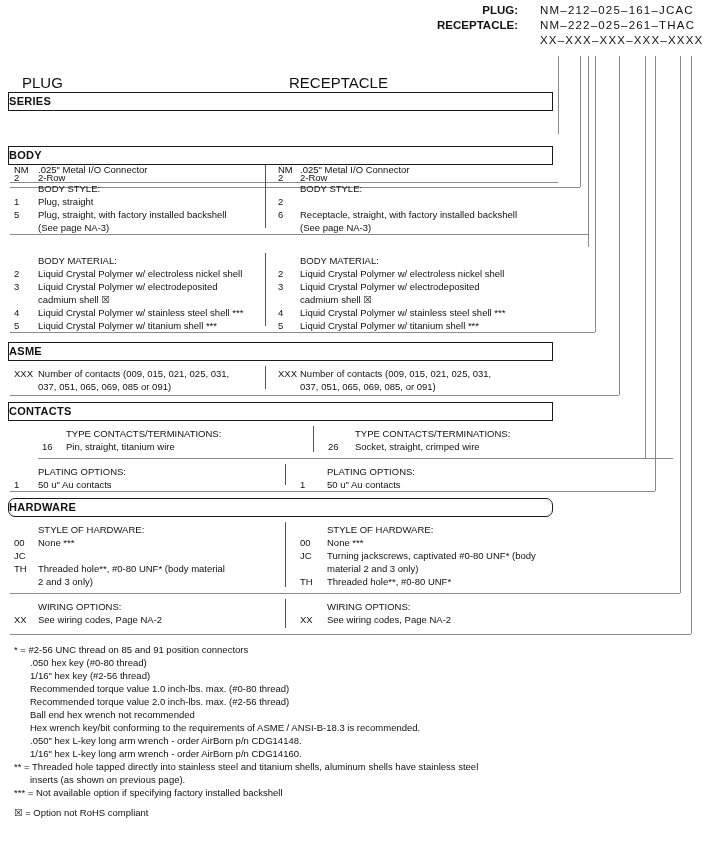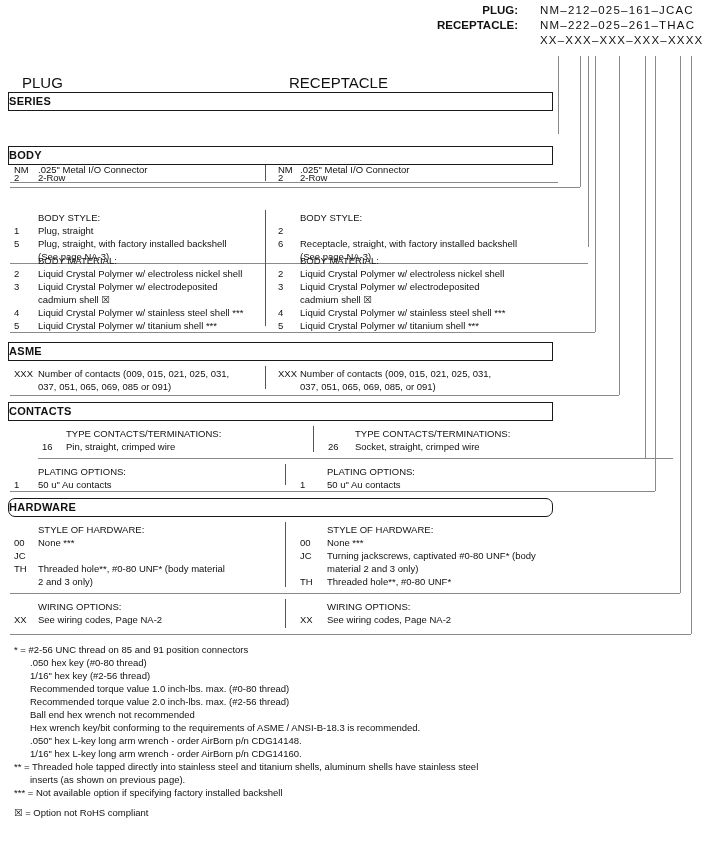--- a/index.html
+++ b/index.html
@@ -95,21 +95,21 @@
         <div class="pane pr">
           <div class="row">
             <span class="code">2</span>
             <span class="desc">2-Row</span>
           </div>
         </div>
         <div class="divider" style="height: 11px;"></div>
         <div class="rule" style="top: 19px; width: 570px;"></div>
       </div>
       <div class="pline" style="left: 580px; height: 131px;"></div>
-      <div class="block" style="top: 208px; height: 56px;">
+      <div class="block" style="top: 179px; height: 56px;">
         <div class="pane pl">
           <div class="bh">BODY STYLE:</div>
           <div class="row">
             <span class="code">1</span>
             <span class="desc">Plug, straight</span>
           </div>
           <div class="row">
             <span class="code">5</span>
             <span class="desc">Plug, straight, with factory installed backshell
 (See page NA-3)</span>
@@ -198,21 +198,21 @@
       </div>
       <div class="pline" style="left: 619px; height: 339px;"></div>
       <div class="section-box" style="top: 402px;">
         <span class="section-title">CONTACTS</span>
       </div>
       <div class="block grpB" style="top: 424px; height: 35px; margin-left: 28px;">
         <div class="pane pl">
           <div class="bh">TYPE CONTACTS/TERMINATIONS:</div>
           <div class="row">
             <span class="code">16</span>
-            <span class="desc">Pin, straight, crimped wire</span>
+            <span class="desc">Pin, straight, titanium wire</span>
           </div>
         </div>
         <div class="pane pr">
           <div class="bh">TYPE CONTACTS/TERMINATIONS:</div>
           <div class="row">
             <span class="code">26</span>
             <span class="desc">Socket, straight, crimped wire</span>
           </div>
         </div>
         <div class="divider" style="height: 26px;"></div>

